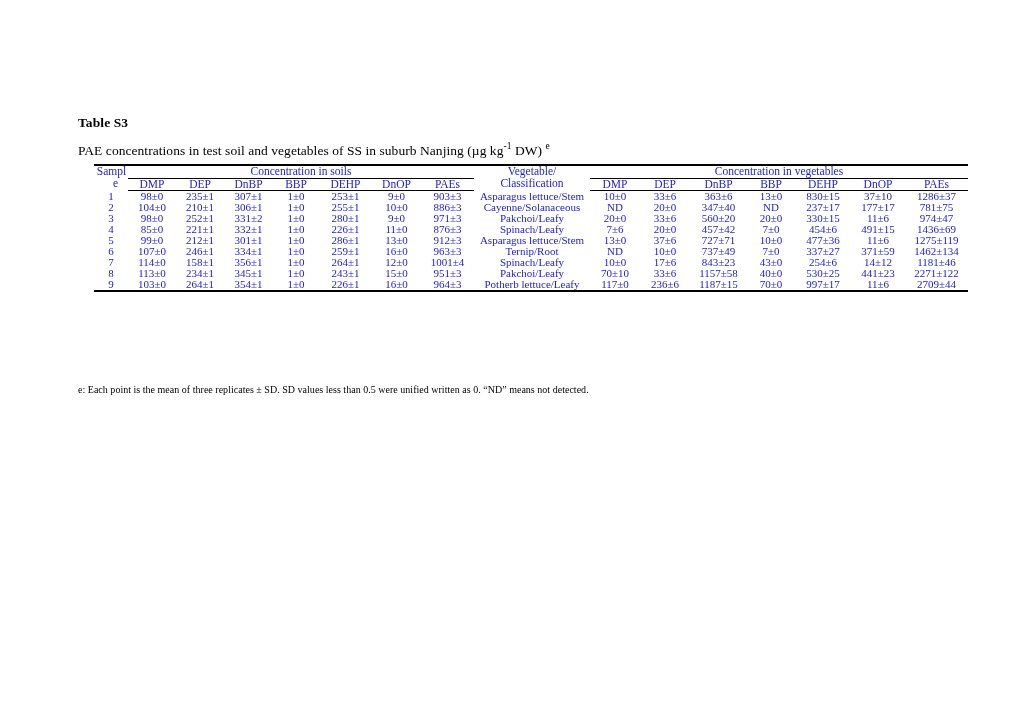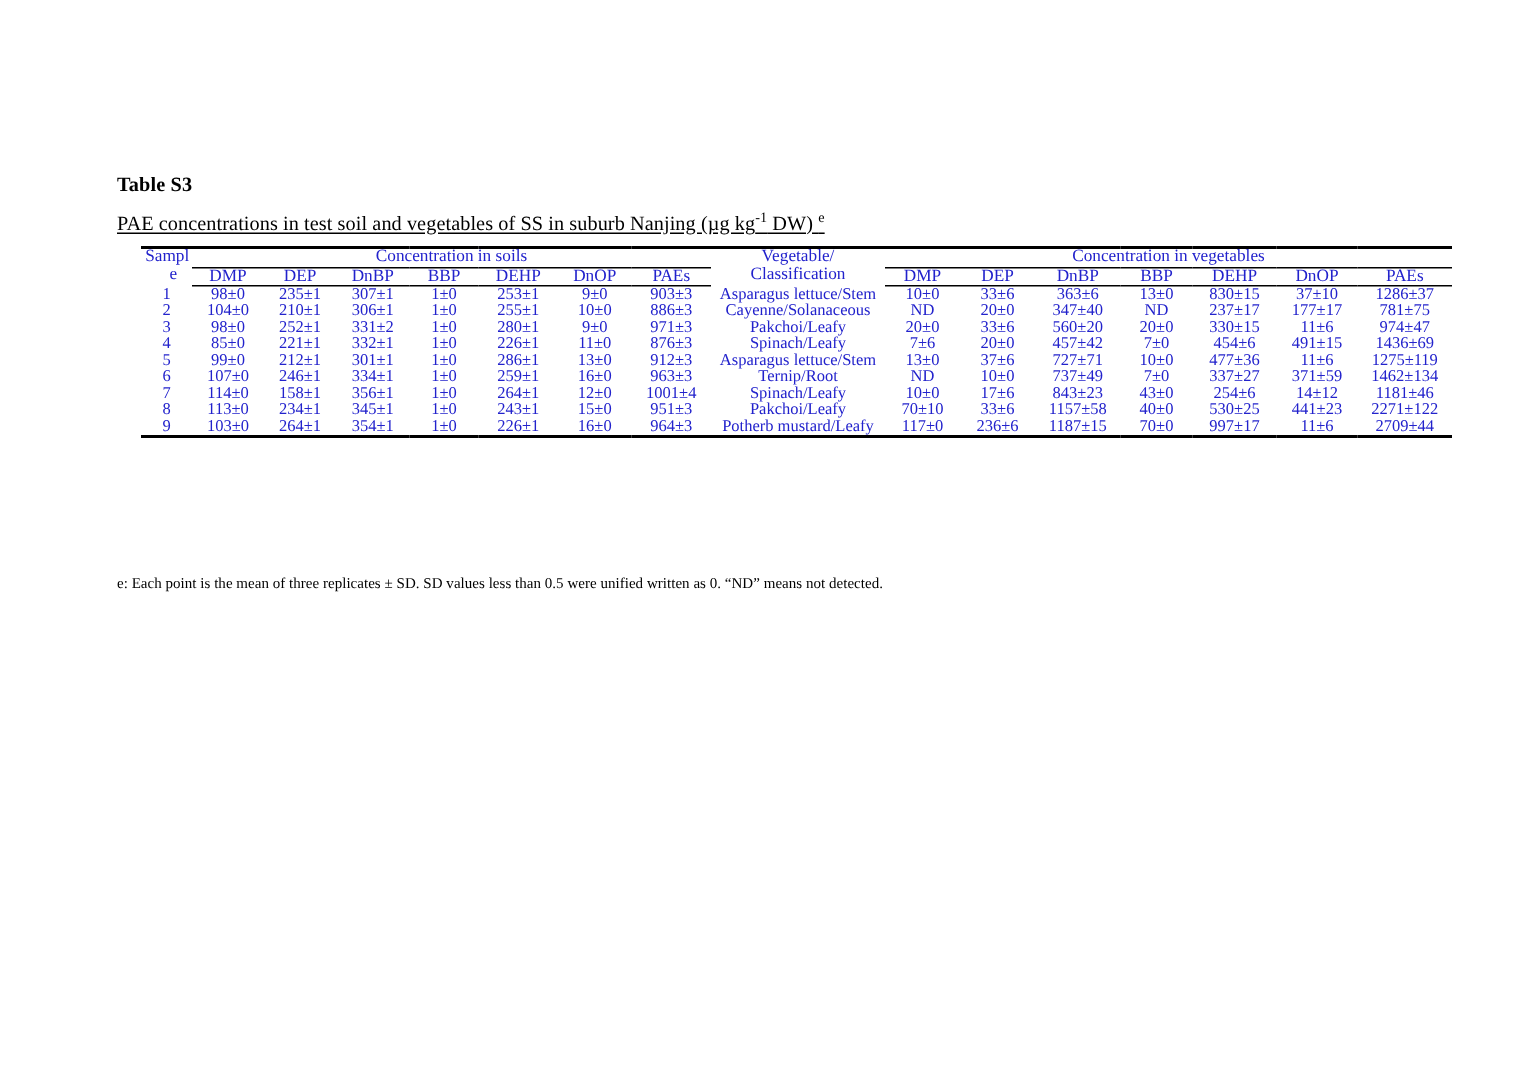--- a/index.html
+++ b/index.html
@@ -33,21 +33,20 @@
     top: 115px;
     font-weight: bold;
     font-size: 13.5px;
     letter-spacing: 0.1px;
   }
 
   #table-caption-text {
     top: 141px;
     font-size: 13.5px;
     letter-spacing: 0.05px;
-    text-decoration: underline;
   }
   #table-caption-text sup { font-size: 9.5px; vertical-align: super; }
 
   
   #data-table-wrap {
     position: absolute;
     left: 94px;
     top: 164px;
     width: 874px;
   }
@@ -375,21 +374,21 @@
           </tr>
           <tr class="datarow">
             <td class="sample-cell">9</td>
             <td>103±0</td>
             <td>264±1</td>
             <td>354±1</td>
             <td>1±0</td>
             <td>226±1</td>
             <td>16±0</td>
             <td>964±3</td>
-            <td class="veg-cell">Potherb mustard/Leafy</td>
+            <td class="veg-cell">Potherb lettuce/Leafy</td>
             <td>117±0</td>
             <td>236±6</td>
             <td>1187±15</td>
             <td>70±0</td>
             <td>997±17</td>
             <td>11±6</td>
             <td>2709±44</td>
           </tr>
           <tr class="rule-bottom">
             <td colspan="16"></td>

